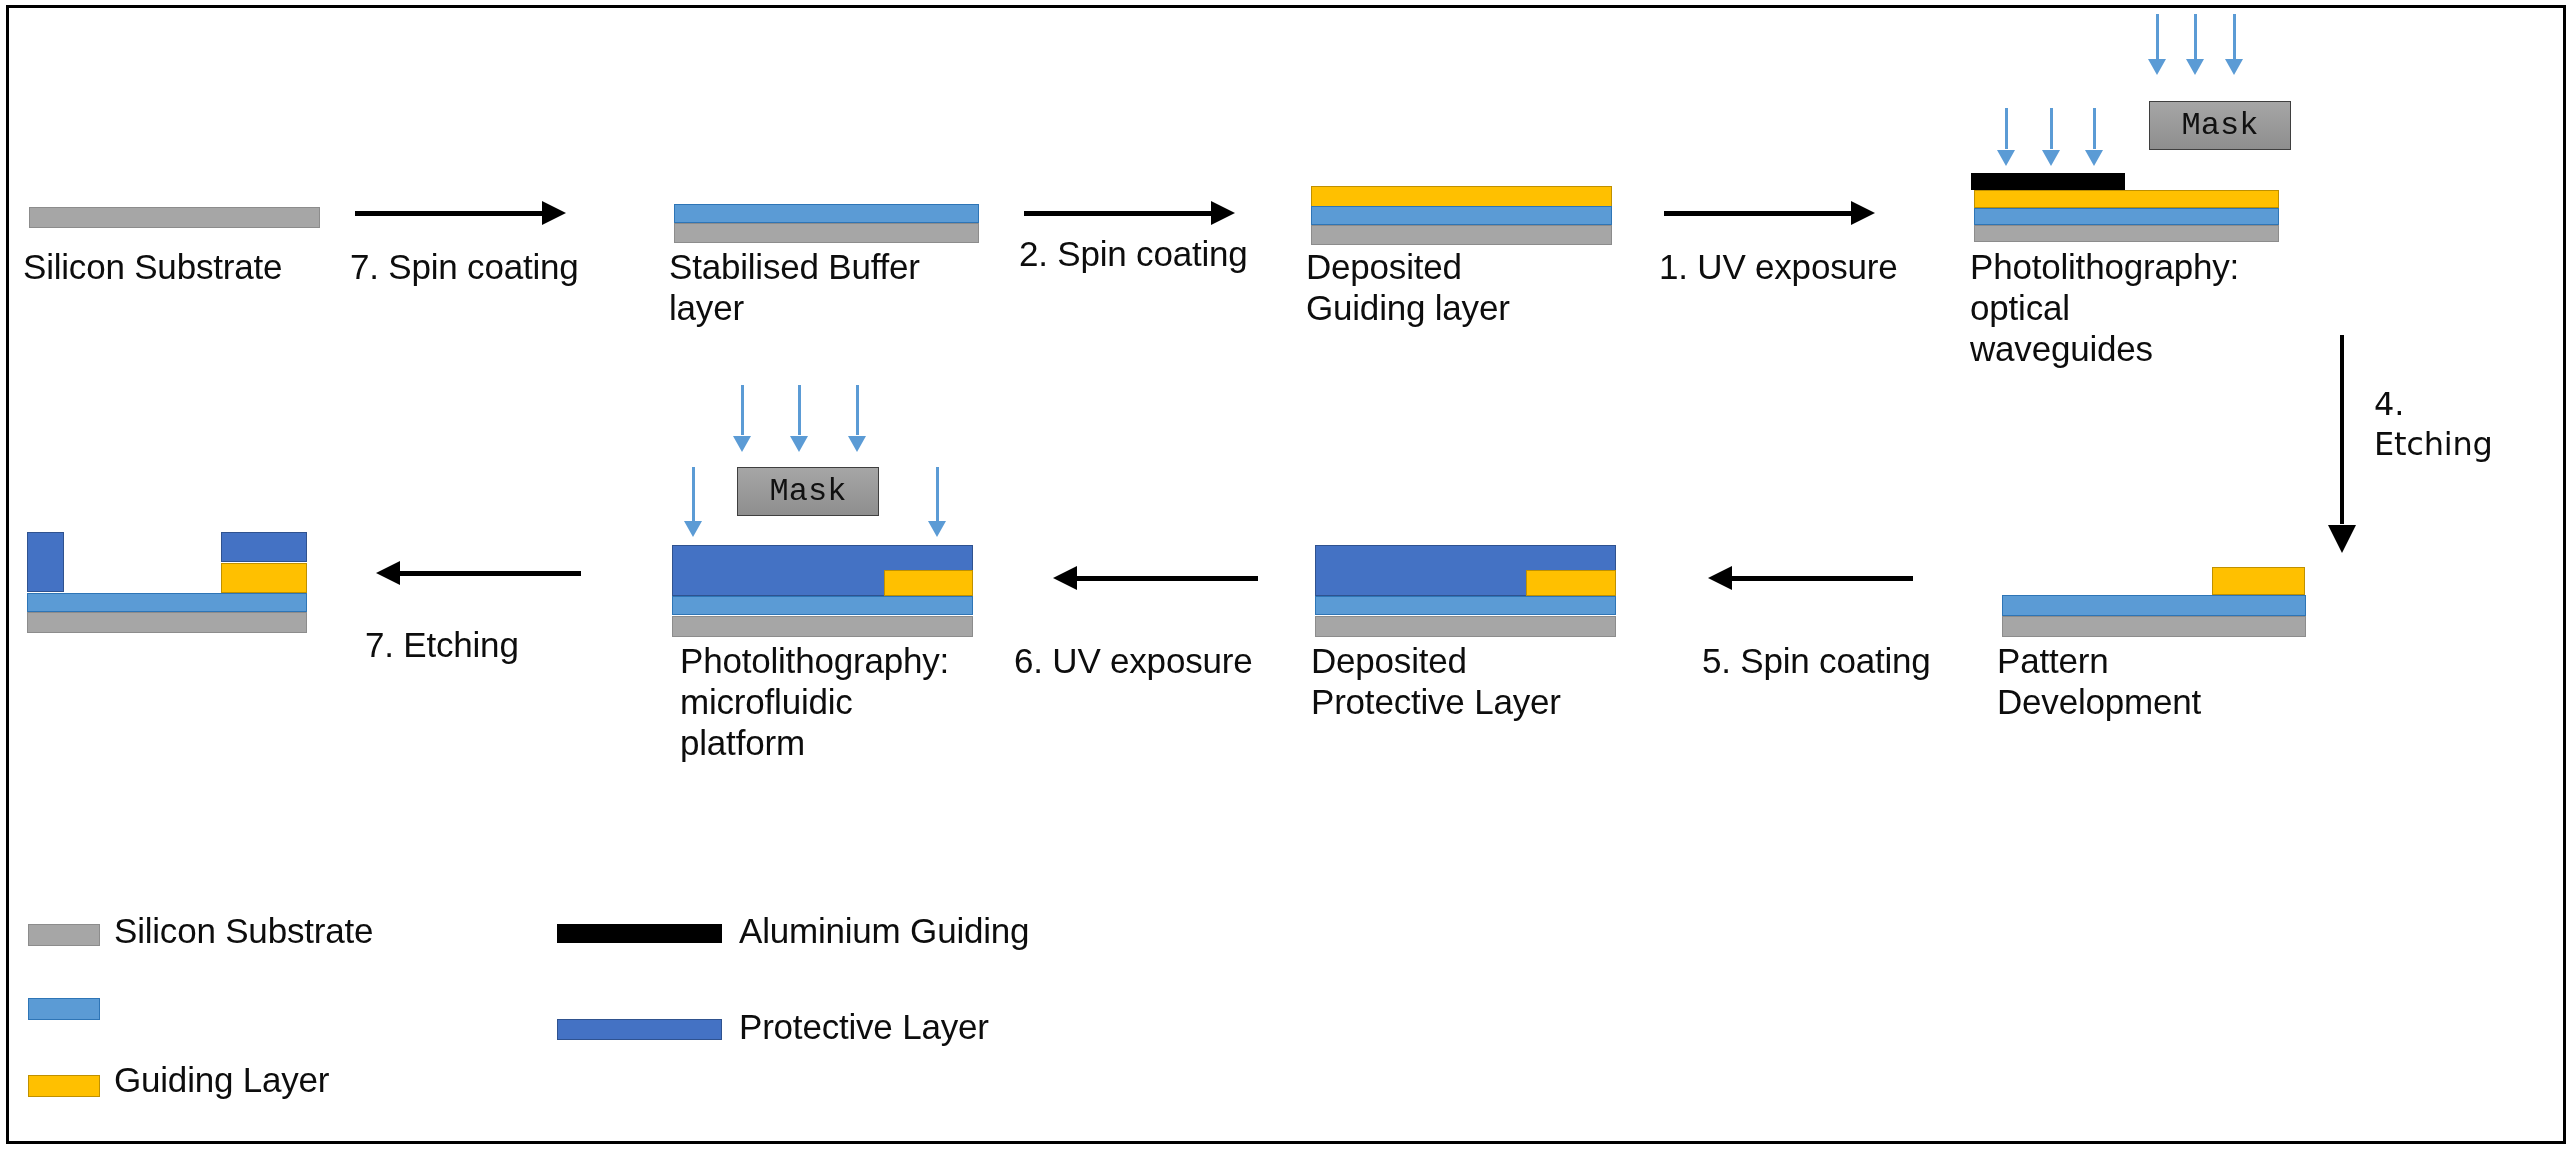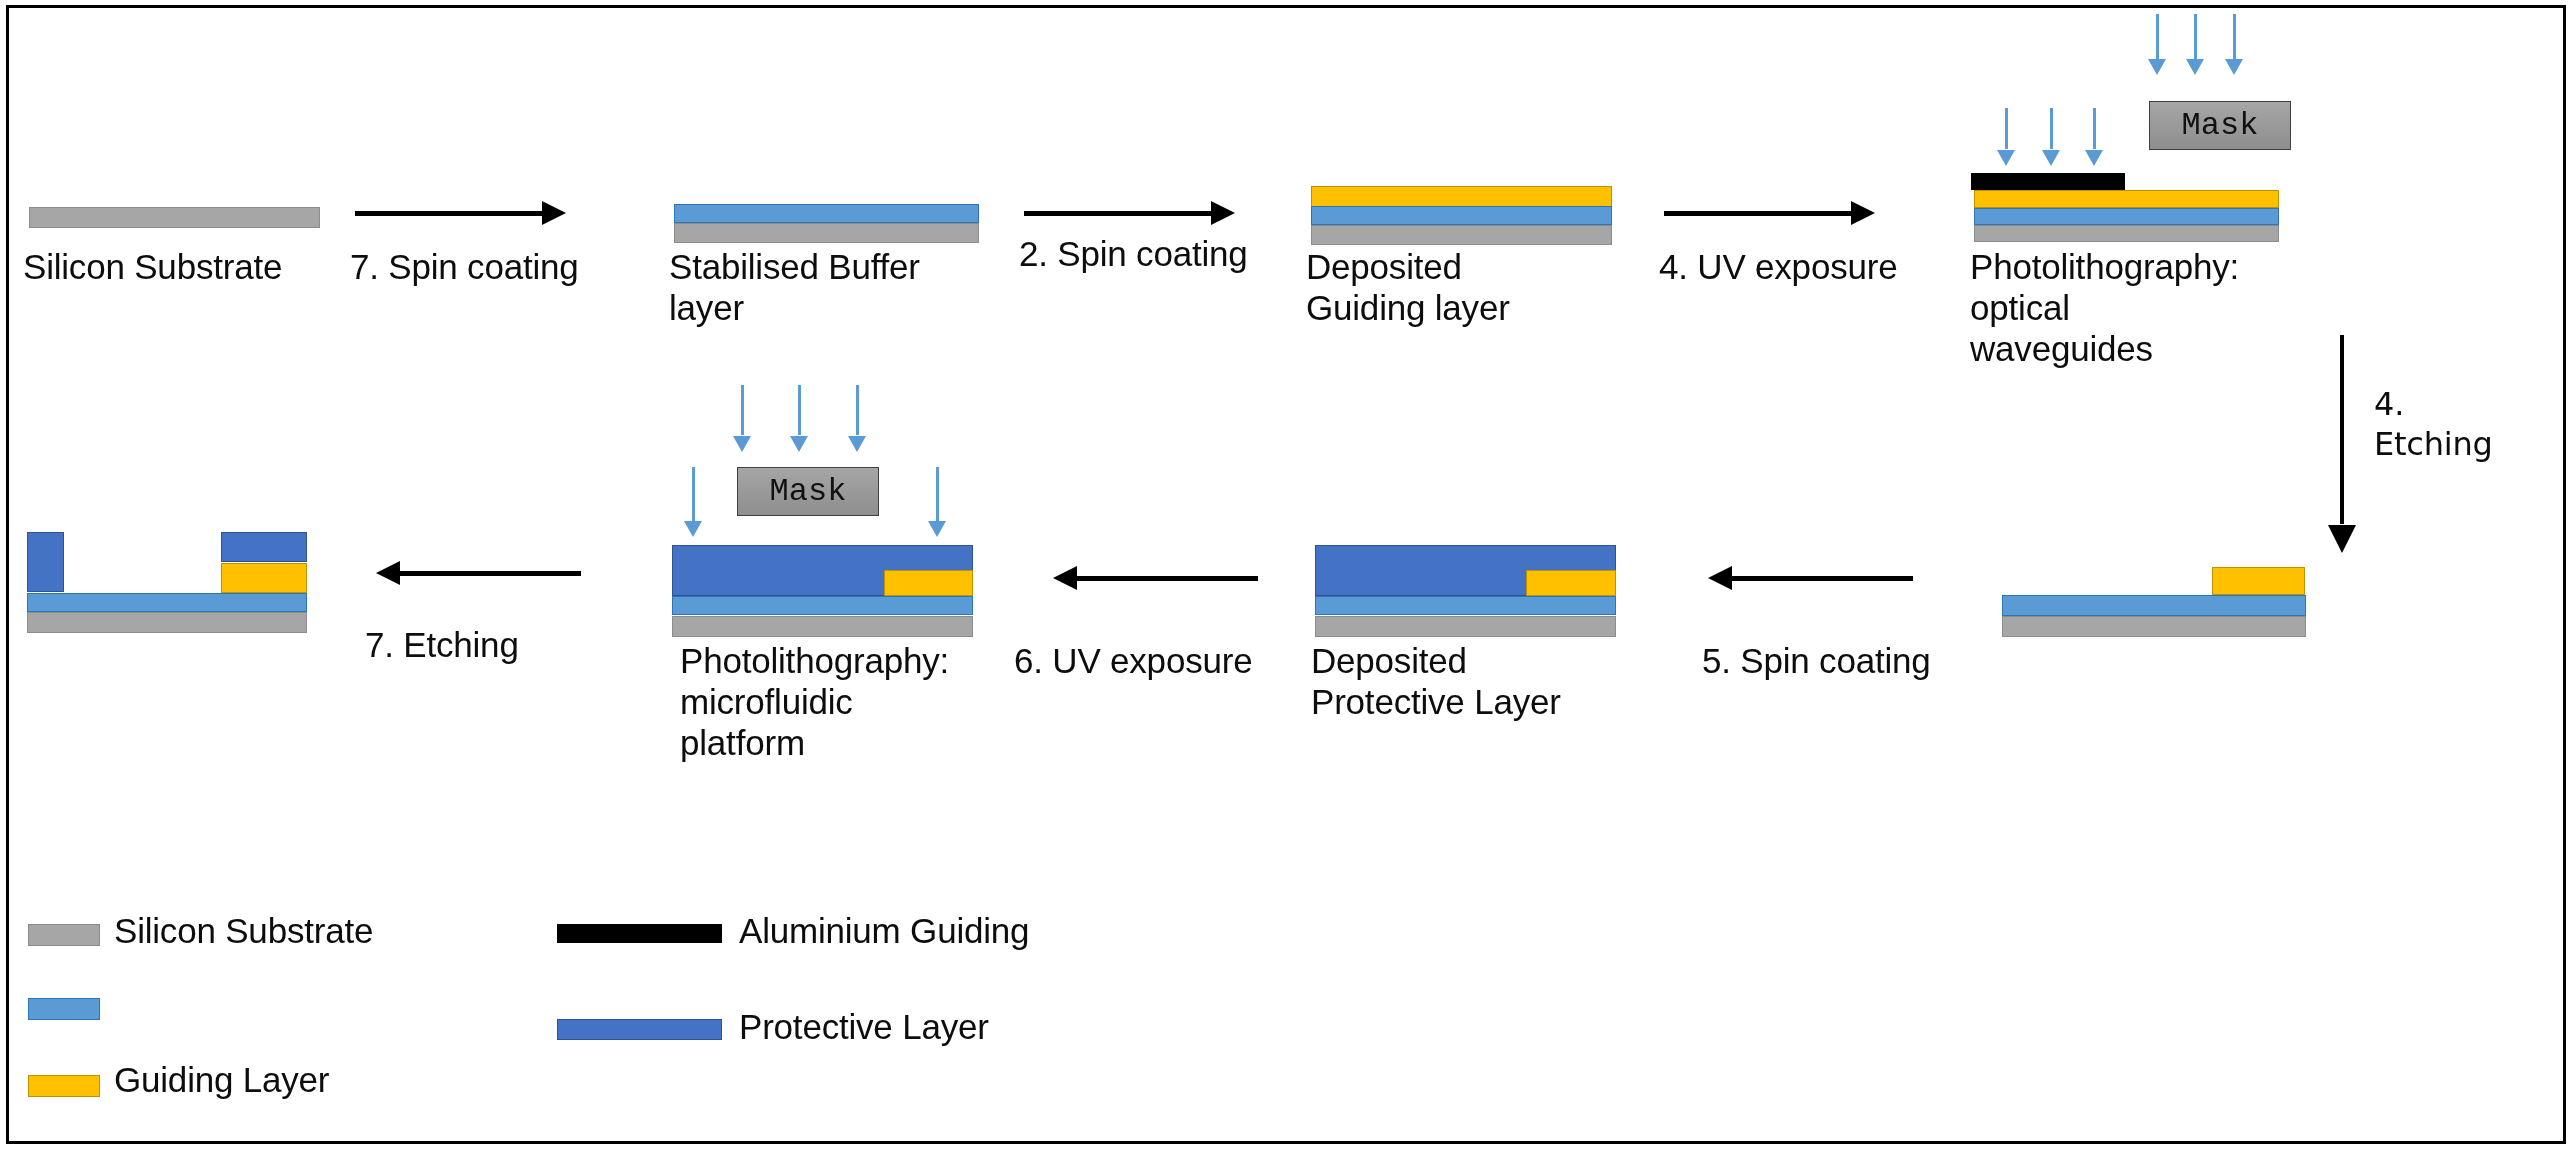--- a/index.html
+++ b/index.html
@@ -128,21 +128,21 @@
   <div class="mat guiding abs" style="left:1311px;top:186px;width:301px;height:20.5px;"></div>
   <div class="mat buffer abs" style="left:1311px;top:206px;width:301px;height:19px;"></div>
   <div class="mat substrate abs" style="left:1311px;top:225px;width:301px;height:20px;"></div>
   <div class="lbl" style="left:1306px;top:246px;width:307px;">Deposited
 Guiding layer</div>
 
   <div class="parrow right" style="left:1664px;top:211px;width:211px;">
     <div class="bar"></div>
     <div class="tip"></div>
   </div>
-  <div class="lbl" style="left:1659px;top:246px;width:269px;">4. UV exposure</div>
+  <div class="lbl" style="left:1659px;top:246px;width:269px;">1. UV exposure</div>
 
   <div class="uv" style="left:2148px;top:14px;width:19px;height:61px;">
     <div class="shaft" style="height:45px;"></div>
     <div class="head"></div>
   </div>
   <div class="uv" style="left:2186px;top:14px;width:19px;height:61px;">
     <div class="shaft" style="height:45px;"></div>
     <div class="head"></div>
   </div>
   <div class="uv" style="left:2225px;top:14px;width:19px;height:61px;">
@@ -176,20 +176,22 @@
   <div class="varrow" style="left:2342px;top:335px;height:218px;">
     <div class="bar" style="height:189px;"></div>
     <div class="tip"></div>
   </div>
   <div class="lbl" style="left:2374px;top:384px;width:192px;font-family:'DejaVu Sans',sans-serif;font-size:32px;line-height:40px;">4.
 Etching</div>
 
   <div class="mat guiding abs" style="left:2212px;top:567px;width:93px;height:28px;"></div>
   <div class="mat buffer abs" style="left:2002px;top:595px;width:304px;height:20.5px;"></div>
   <div class="mat substrate abs" style="left:2002px;top:616px;width:304px;height:20.5px;"></div>
+  <div class="lbl" style="left:1997px;top:640px;width:301px;">Pattern
+Development</div>
 
   <div class="parrow left" style="left:1708px;top:576px;width:205px;">
     <div class="bar"></div>
     <div class="tip"></div>
   </div>
   <div class="lbl" style="left:1702px;top:640px;width:269px;">5. Spin coating</div>
 
   <div class="mat protective abs" style="left:1315px;top:545px;width:301px;height:51px;"></div>
   <div class="mat guiding abs" style="left:1526px;top:570px;width:90px;height:26px;"></div>
   <div class="mat buffer abs" style="left:1315px;top:596px;width:301px;height:19px;"></div>

